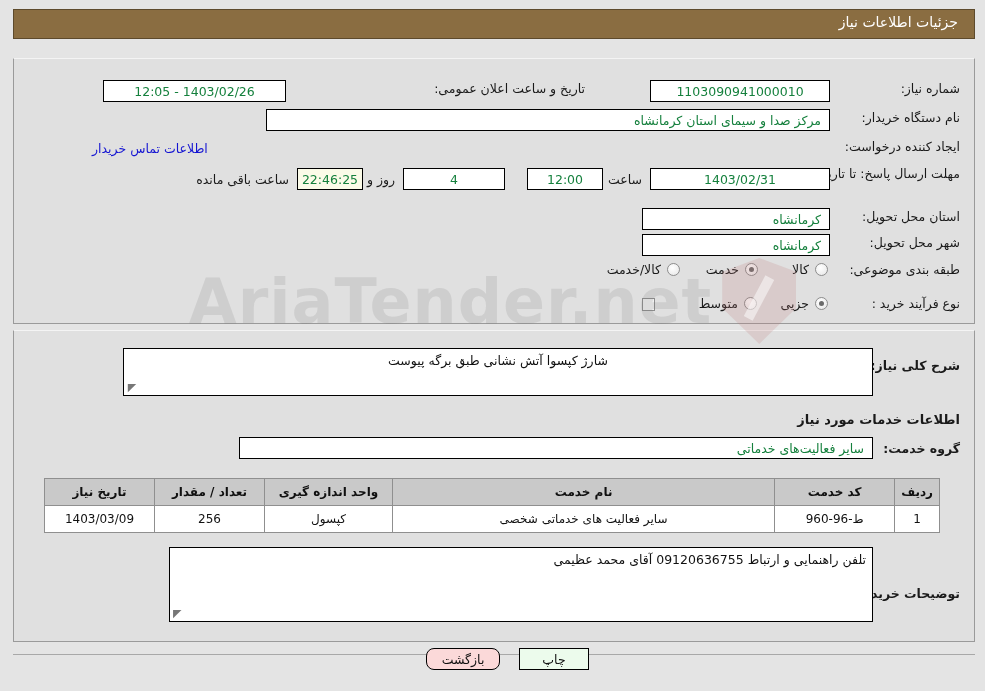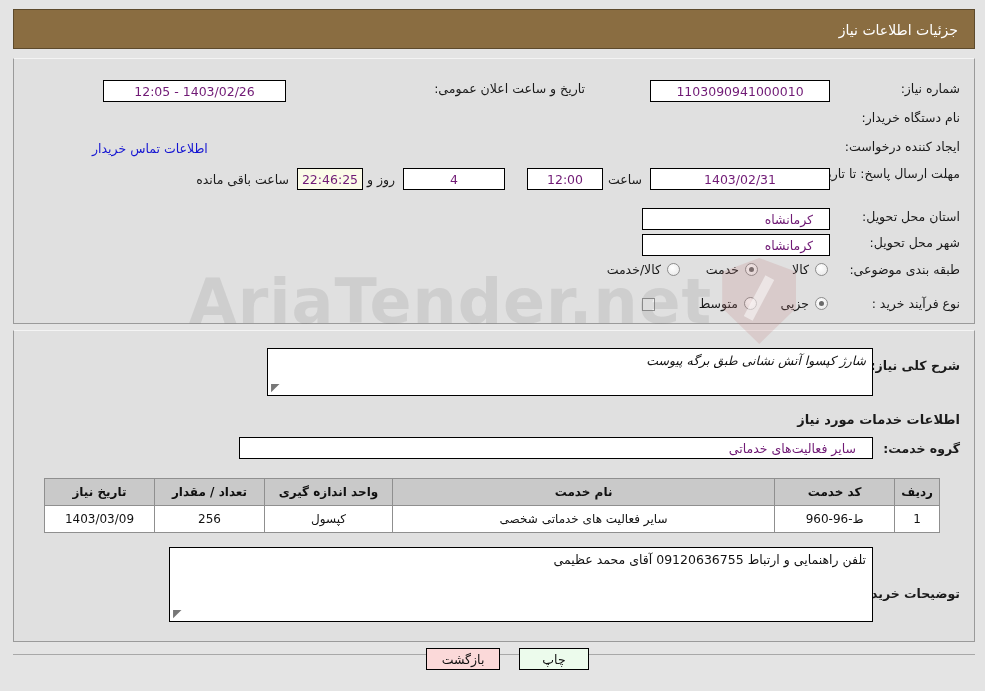--- a/index.html
+++ b/index.html
@@ -8,25 +8,25 @@
     width: 985px; height: 691px;
     background: #e4e4e4;
     font-family: "DejaVu Sans", "Liberation Sans", sans-serif;
     overflow: hidden;
   }
   .page { position: relative; width: 985px; height: 691px; }
 
   
   .titlebar {
     position: absolute; left: 13px; top: 9px;
-    width: 962px; height: 40px;
+    width: 962px; height: 30px;
     background: #8a6d41;
     border: 1px solid #5d4a2c;
-    display: flex; align-items: flex-end; justify-content: flex-start;
-    padding: 10px 16px;
+    display: flex; align-items: flex-start; justify-content: flex-start;
+    padding: 4px 16px;
   }
   .titlebar .t {
     color: #ffffff; font-size: 14px; letter-spacing: .2px;
   }
 
   
   .panel {
     position: absolute; left: 13px; width: 962px;
     background: #e0e0e0;
     border: 1px solid #9a9a9a;
@@ -41,23 +41,23 @@
   .row { position: absolute; display: flex; align-items: center; }
   .lbl {
     font-size: 12.5px; color: #1a1a1a; white-space: nowrap;
   }
   .lbl.b { font-weight: bold; }
   .fld {
     background: #ffffff;
     border: 1px solid #000000;
     height: 22px;
     font-size: 12.5px;
-    color: #701a75;
+    color: #15803d;
     display: flex; align-items: center;
-    padding: 0 16px;
+    padding: 0 8px;
     white-space: nowrap; overflow: hidden;
   }
   .fld.ctr { justify-content: center; }
   .fld.rt  { justify-content: flex-start; }
   .fld.cream { background: #fbfbe8; }
 
   .link { color: #1414d2; font-size: 12.5px; white-space: nowrap; cursor: pointer; }
 
   
   .radio {
@@ -102,21 +102,21 @@
     height:27px; padding:0 6px; text-align:center; white-space:nowrap;
   }
 
   
   .btn {
     position:absolute; height:22px; border:1px solid #000;
     font-size:12.5px; display:flex; align-items:center; justify-content:center;
     cursor:pointer; color:#111;
   }
   #btnPrint  { background:#ecfbec; }
-  #btnBack   { background:#fbd9d9; }
+  #btnBack   { background:#fbd9d9;border-radius:8px; }
 
   
   .wm {
     position:absolute; left:0; top:236px; width:985px; height:130px;
     display:flex; align-items:center; justify-content:center;
     pointer-events:none; user-select:none; z-index:5;
   }
   .wm .wmtext {
     font-size:62px; font-weight:bold; color:rgba(120,120,120,.17);
     letter-spacing:1px; font-family:"DejaVu Sans","Liberation Sans",sans-serif;
@@ -155,20 +155,21 @@
   <div class="fld ctr" style="position:absolute; top:80px; right:155px; width:180px;">1103090941000010</div>
 
   <div class="row" style="top:81px; right:400px;">
     <span class="lbl">تاریخ و ساعت اعلان عمومی:</span>
   </div>
   <div class="fld ctr" style="position:absolute; top:80px; left:103px; width:183px;">1403/02/26 - 12:05</div>
 
   <div class="row" style="top:110px; right:25px;">
     <span class="lbl" style="width:120px; text-align:right;">نام دستگاه خریدار:</span>
   </div>
+  <div class="fld rt" style="position:absolute; top:109px; right:155px; width:564px;">مرکز صدا و سیمای استان کرمانشاه</div>
 
   <div class="row" style="top:139px; right:25px;">
     <span class="lbl" style="width:120px; text-align:right;">ایجاد کننده درخواست:</span>
   </div>
   <a class="link" style="position:absolute; top:141px; left:92px;">اطلاعات تماس خریدار</a>
 
   <div class="row" style="top:163px; right:25px; width:128px; display:block; text-align:right;">
     <span class="lbl" style="display:inline-block; line-height:15px;">مهلت ارسال پاسخ: تا تاریخ:</span>
   </div>
   <div class="fld ctr" style="position:absolute; top:168px; right:155px; width:180px;">1403/02/31</div>
@@ -214,21 +215,21 @@
   </div>
   <div class="opt" style="position:absolute; top:296px; right:228px;margin-left:18px;">
     <span class="radio"></span>
     <span>متوسط</span>
   </div>
   <span class="chk" style="position:absolute; top:298px; right:330px;"></span>
 
   <div class="panel" id="panelMid"></div>
 
   <span class="lbl b" style="position:absolute; top:358px; right:25px;">شرح کلی نیاز:</span>
-  <div class="ta" style="position:absolute; top:348px; right:112px; width:606px; height:48px; text-align:right;font-style:italic;">
+  <div class="ta" style="position:absolute; top:348px; right:112px; width:750px; height:48px; text-align:center;">
     <span>شارژ کپسوا آتش نشانی طبق برگه پیوست</span>
     <span class="grip">◥</span>
   </div>
 
   <span class="lbl b" style="position:absolute; top:412px; right:25px; font-size:13px;">اطلاعات خدمات مورد نیاز</span>
 
   <span class="lbl b" style="position:absolute; top:441px; right:25px;">گروه خدمت:</span>
   <div class="fld rt" style="position:absolute; top:437px; right:112px; width:634px;">سایر فعالیت‌های خدماتی</div>
 
   <table class="items" style="top:478px; right:45px; width:896px;">

